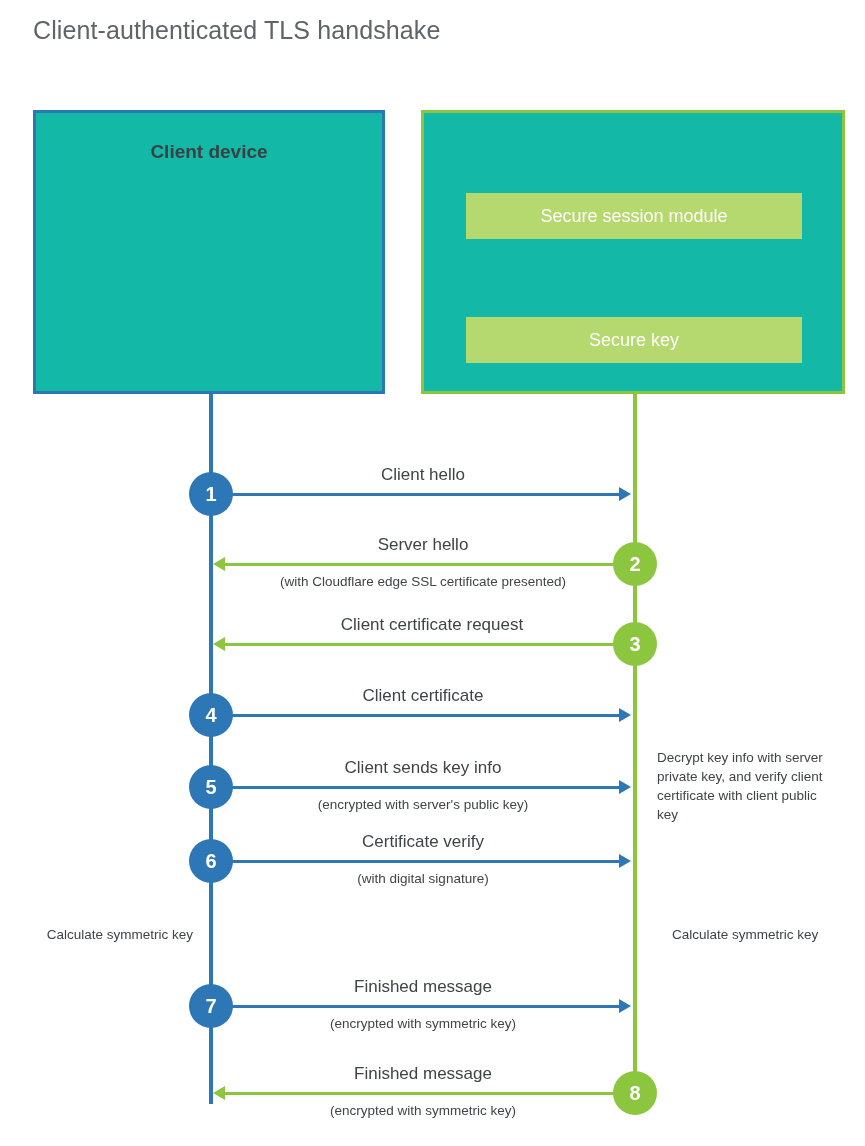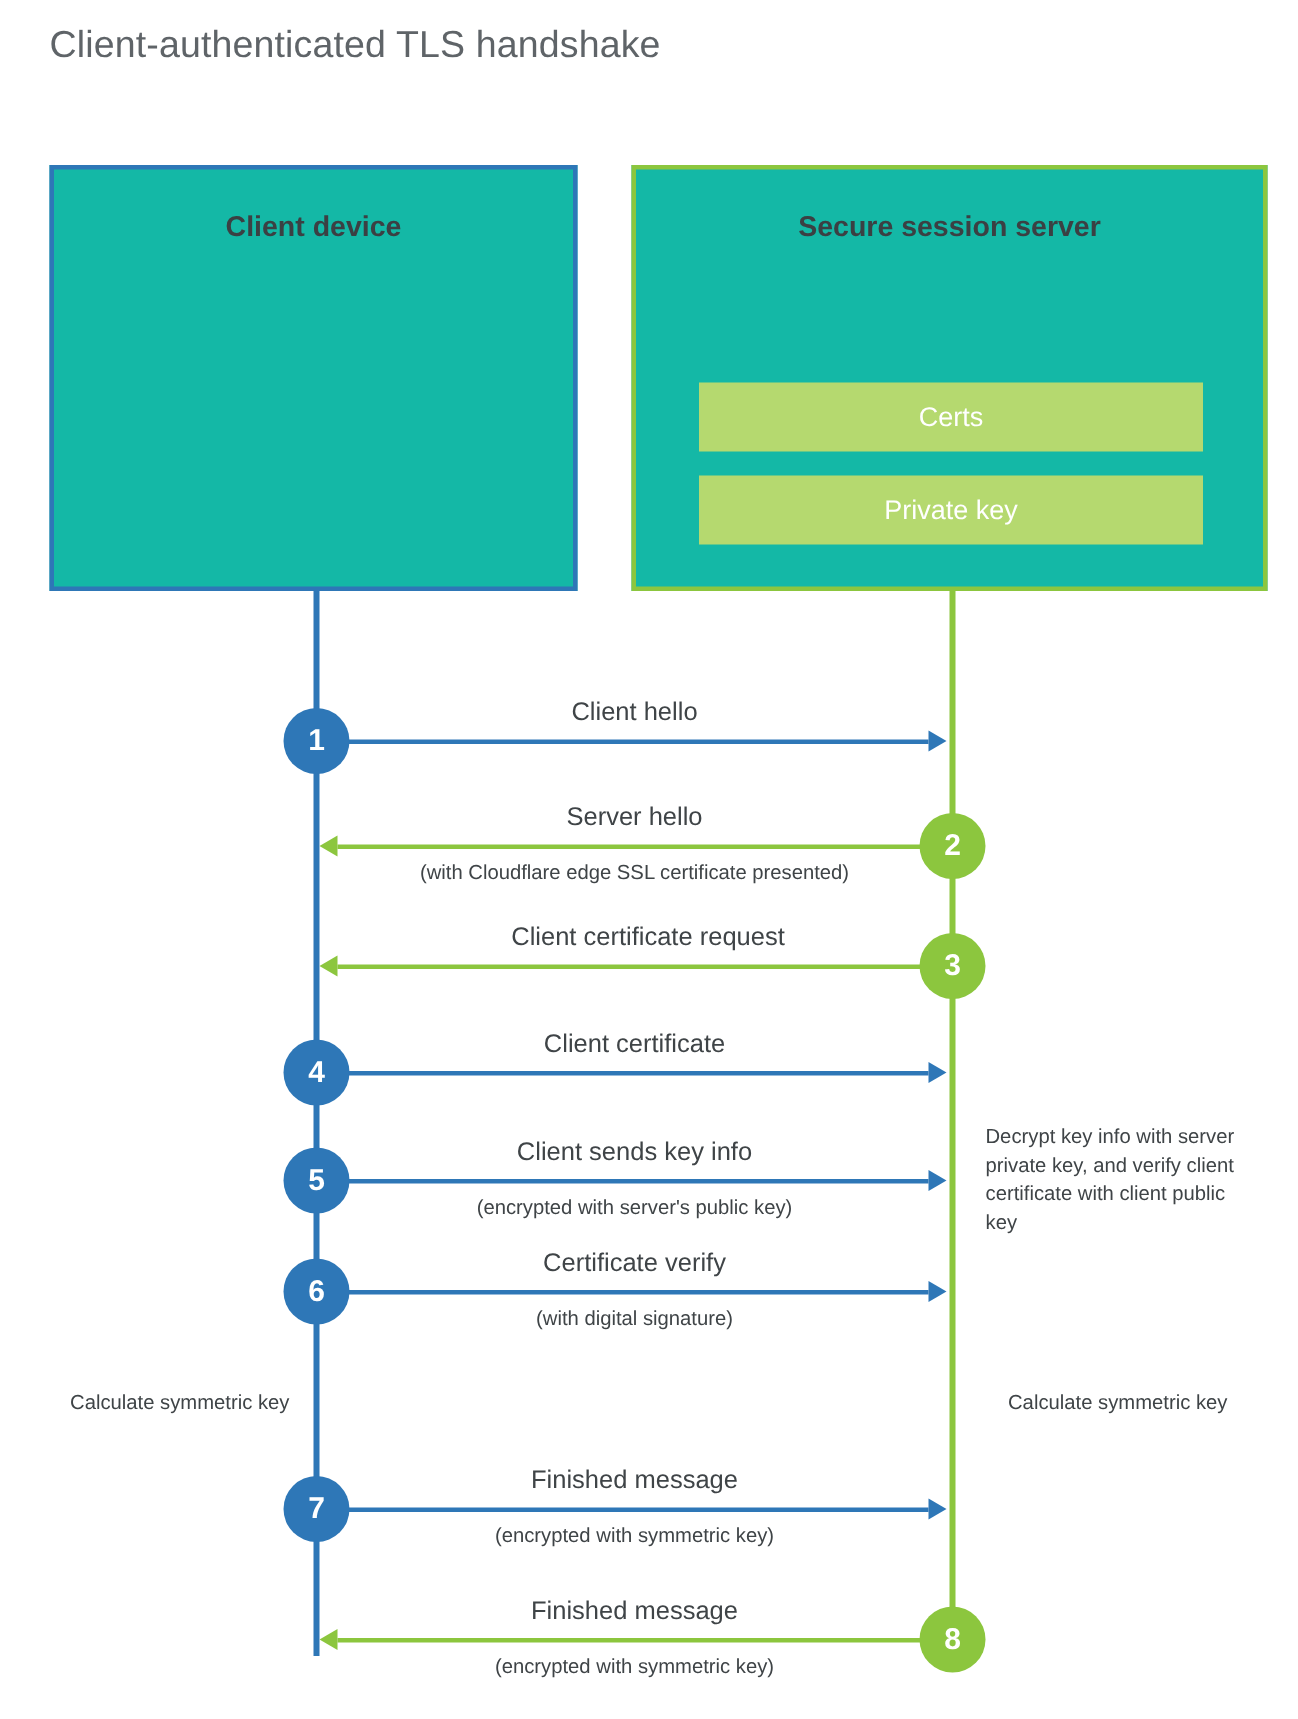--- a/index.html
+++ b/index.html
@@ -83,23 +83,22 @@
 
 <div id="stage">
 
   <div class="title">Client-authenticated TLS handshake</div>
 
   <div class="party-box client">
     <div class="party-title">Client device</div>
   </div>
 
   <div class="party-box server">
-    <div class="party-title">Secure session server</div>
-    <div class="server-bar b1">Certs</div>
-    <div class="server-bar b2">Private key</div>
+    <div class="server-bar b0">Secure session module</div>
+    <div class="server-bar b2">Secure key</div>
   </div>
 
   <div class="lifeline client"></div>
   <div class="lifeline server"></div>
 
   <div class="step" style="top:494px;">
     <div class="msg-main" style="left:211px;top:-29px;width:424px;">Client hello</div>
     <div class="arrow-line" style="left:211px;top:-1px;width:408px;background:#2e77b7;"></div>
     <div class="arrow-head r" style="left:619px;top:-7px;color:#2e77b7;"></div>
     <div class="bubble blue" style="left:189px;top:-22px;">1</div>

